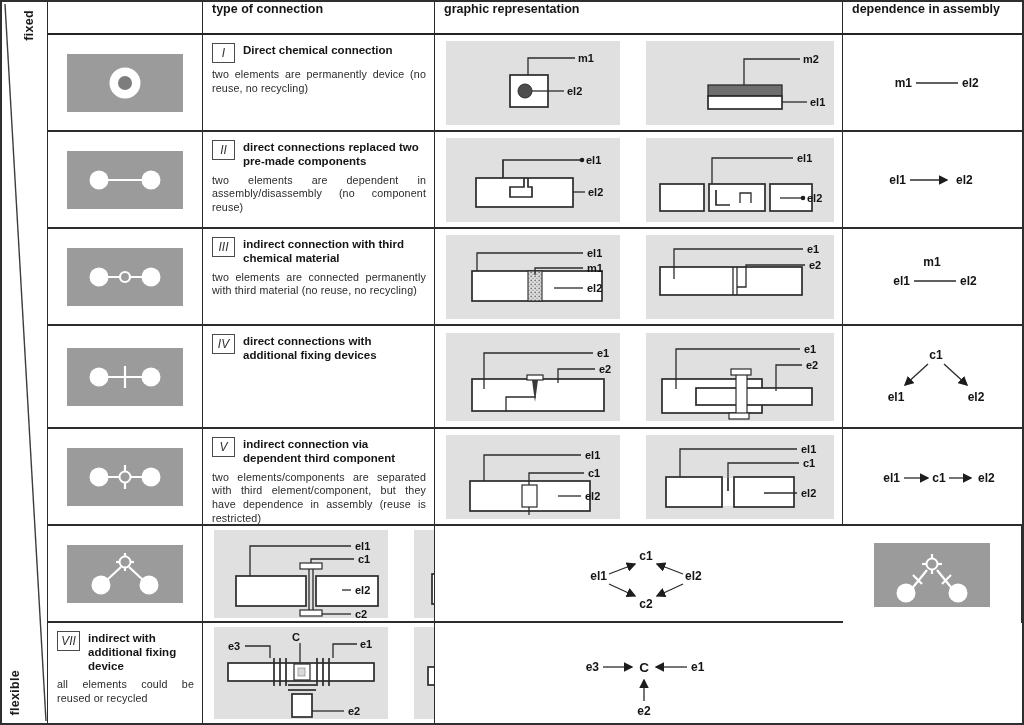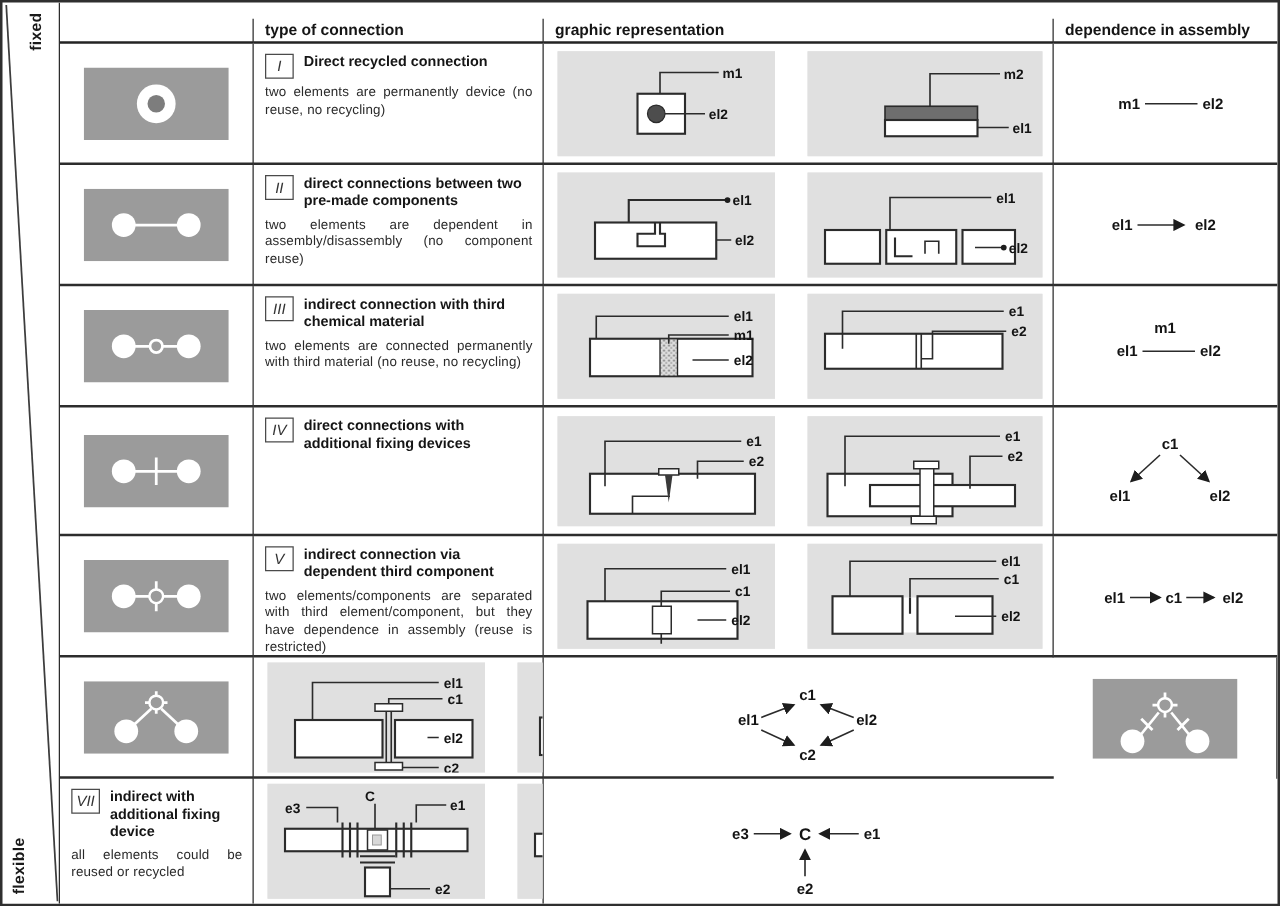--- a/index.html
+++ b/index.html
@@ -24,21 +24,21 @@
     flex:1 1 auto;display:grid;
     grid-template-columns:155px 232px 408px 1fr;
     grid-template-rows:33px 97px 97px 97px 103px 97px 97px 1fr;
     border-left:1.5px solid #2c2c2c;
   }
   .cell{
     border-right:1.5px solid #2c2c2c;border-bottom:2px solid #2c2c2c;
     position:relative;overflow:hidden;box-sizing:border-box;
   }
   .cell.last{border-right:none;}
-  .cell.hdr{border-bottom:2.5px solid #232323;display:flex;align-items:center;margin-top:13px;}
+  .cell.hdr{border-bottom:2.5px solid #232323;display:flex;align-items:flex-start;}
   .hdr-label{font-weight:bold;font-size:12.5px;padding-left:9px;}
   .cell.bottomrow{border-bottom:none;}
 
   
   .iconcell{display:flex;align-items:center;justify-content:center;}
 
   
   .typecell{padding:7px 8px 0 9px;}
   .titleline{display:flex;align-items:flex-start;margin-bottom:5px;}
   .numbox{
@@ -109,21 +109,21 @@
     <div class="cell iconcell">
       <svg width="116" height="58">
         <rect width="116" height="58" fill="#9b9b9b"></rect>
         <circle cx="58" cy="29" r="15.5" fill="#fff"></circle>
         <circle cx="58" cy="29" r="7" fill="#7d7d7d"></circle>
       </svg>
     </div>
     <div class="cell typecell">
       <div class="titleline">
         <span class="numbox">I</span>
-        <span class="rowtitle">Direct recycled connection</span>
+        <span class="rowtitle">Direct chemical connection</span>
       </div>
       <div class="rowdesc">two elements are permanently device (no reuse, no recycling)</div>
     </div>
     <div class="cell gcell">
       <svg class="gpanel" width="174" height="84">
         <rect width="174" height="84" fill="#e0e0e0"></rect>
         <rect class="shape" x="64" y="34" width="38" height="32"></rect>
         <circle cx="79" cy="50" r="7" fill="#4d4d4d" stroke="#2b2b2b"></circle>
         <polyline class="ln" points="82,34 82,17 129,17"></polyline>
         <text x="132" y="21">m1</text>
@@ -152,21 +152,21 @@
       <svg width="116" height="58">
         <rect width="116" height="58" fill="#9b9b9b"></rect>
         <line class="wln" x1="40" y1="29" x2="76" y2="29"></line>
         <circle cx="32" cy="29" r="9.5" fill="#fff"></circle>
         <circle cx="84" cy="29" r="9.5" fill="#fff"></circle>
       </svg>
     </div>
     <div class="cell typecell">
       <div class="titleline">
         <span class="numbox">II</span>
-        <span class="rowtitle">direct connections between two pre-made components</span>
+        <span class="rowtitle">direct connections replaced two pre-made components</span>
       </div>
       <div class="rowdesc">two elements are dependent in assembly/disassembly (no component reuse)</div>
     </div>
     <div class="cell gcell">
       <svg class="gpanel" width="174" height="84">
         <rect width="174" height="84" fill="#e0e0e0"></rect>
         <rect class="shape" x="30" y="40" width="97" height="29"></rect>
         <polyline class="ln2" points="78,40 78,49 64,49 64,59 86,59 86,49 82,49 82,40"></polyline>
         <polyline class="ln2" points="134,22 57,22 57,40"></polyline>
         <circle cx="136" cy="22" r="2.3" fill="#1d1d1d"></circle>

